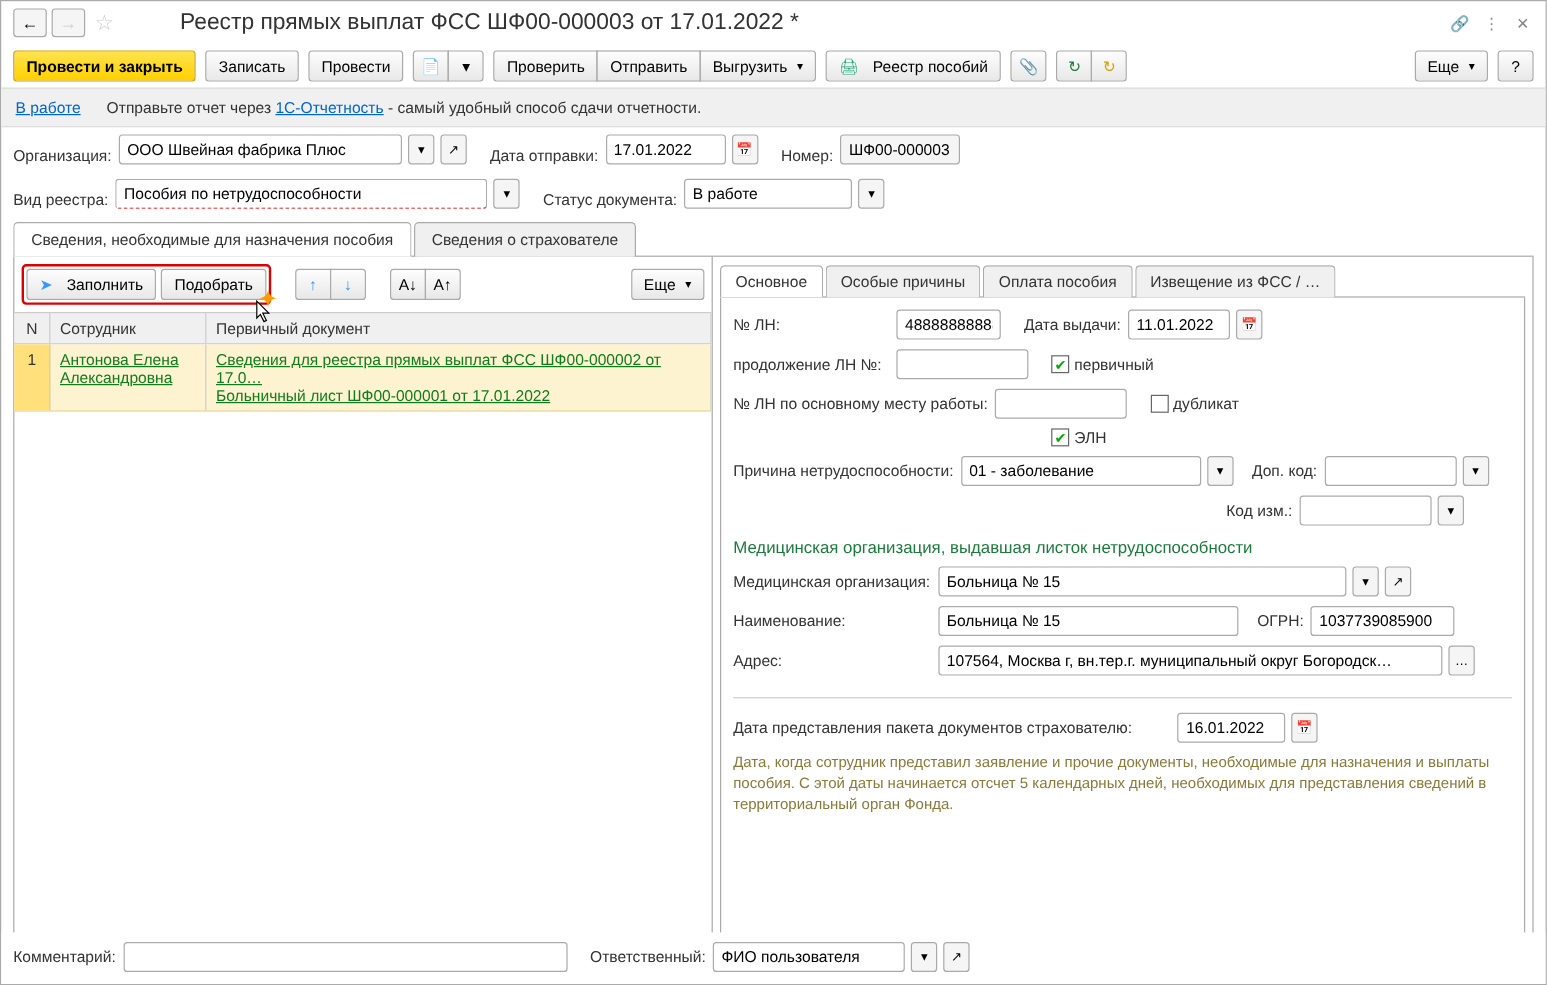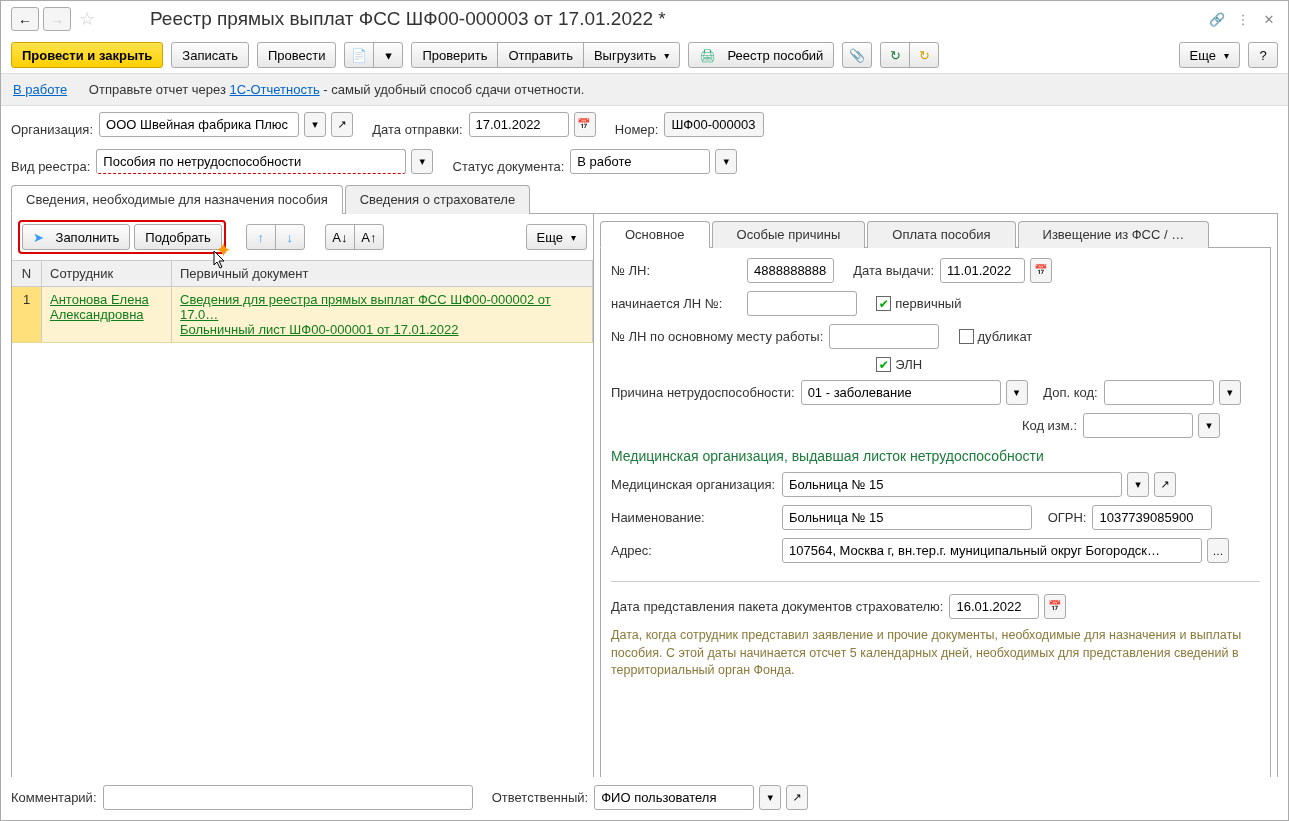--- a/index.html
+++ b/index.html
@@ -52,21 +52,21 @@
 .col-n { width: 30px; text-align: center; }
 .col-emp { width: 130px; }
 .col-doc { flex: 1; }
 .table-body .row { display: flex; }
 .row-y { background: #fdf3d0; border-bottom: 1px solid #e8d99a;}
 .td a { color: #0f7d1b; text-decoration: underline; }
 .col-n.row-y-n { background: #ffe07a; }
 
 .right-pane { flex: 1; display: flex; flex-direction: column; }
 .right-tabs { display: flex; border-bottom: 1px solid #aaa; padding-top: 6px; margin: 0 6px; }
-.right-tab { padding: 5px 24px; border: 1px solid #aaa; border-bottom: none; background: #f0f0f0; margin-right: 2px; border-radius: 4px 4px 0 0; cursor: pointer; font-size: 13px; white-space: nowrap; position:relative; top:1px;}
+.right-tab { padding: 5px 12px; border: 1px solid #aaa; border-bottom: none; background: #f0f0f0; margin-right: 2px; border-radius: 4px 4px 0 0; cursor: pointer; font-size: 13px; white-space: nowrap; position:relative; top:1px;}
 .right-tab.active { background: #fff; border-bottom:1px solid #fff;}
 .right-body { padding: 10px; overflow: auto; flex: 1; font-size: 13px; border: 1px solid #aaa; border-top:none; margin: 0 6px 6px 6px;}
 .field-row { display: flex; align-items: center; gap: 6px; margin-bottom: 8px; flex-wrap: wrap; }
 .fl { min-width: 130px; }
 .check { display: inline-flex; align-items: center; gap: 4px; }
 .checkbox { width: 15px; height: 15px; border: 1px solid #666; display:inline-flex; align-items:center; justify-content:center; font-size:12px; color: #0a0; }
 .section-title { color: #1b7b3b; font-size: 14px; margin: 10px 0 8px 0; }
 .hint { color: #8a7a3a; font-size: 12.5px; line-height: 1.4; margin-top: 6px; }
 
 .footer-row { display: flex; align-items: center; gap: 6px; padding: 8px 10px 10px 10px; position: absolute; bottom: 0; left:0; right:0; background:#fff; }
@@ -113,21 +113,21 @@
 </div>
 
 <div class="status-bar">
   <a href="#" class="status-link">В работе</a>
   &nbsp;&nbsp;&nbsp;&nbsp;
   <span>Отправьте отчет через </span><a href="#">1С-Отчетность</a><span> - самый удобный способ сдачи отчетности.</span>
 </div>
 
 <div class="form-row">
   <span class="form-label">Организация:</span>
-  <input class="input" style="width: 200px;" value="ООО Швейная фабрика Плюс">
+  <input class="input" style="width: 236px;" value="ООО Швейная фабрика Плюс">
   <button class="sel-btn">▾</button>
   <button class="sel-btn">↗</button>
   &nbsp;&nbsp;
   <span class="form-label">Дата отправки:</span>
   <input class="input" style="width: 100px;" value="17.01.2022">
   <button class="sel-btn">📅</button>
   &nbsp;&nbsp;
   <span class="form-label">Номер:</span>
   <input class="input input-ro" style="width: 100px;" readonly="" value="ШФ00-000003">
 </div>
@@ -199,21 +199,21 @@
     <div class="right-body">
       <div class="field-row">
         <span class="fl">№ ЛН:</span>
         <input class="input" style="width: 87px;" value="48888888888">
         &nbsp;&nbsp;
         <span>Дата выдачи:</span>
         <input class="input" style="width: 85px;" value="11.01.2022">
         <button class="sel-btn">📅</button>
       </div>
       <div class="field-row">
-        <span class="fl">начинается ЛН №:</span>
+        <span class="fl">продолжение ЛН №:</span>
         <input class="input" style="width: 110px;" value="">
         &nbsp;&nbsp;
         <span class="check">
             <span class="checkbox">✔</span>
             <span>первичный</span>
           </span>
       </div>
       <div class="field-row">
         <span class="fl" style="min-width:130px">№ ЛН по основному месту работы:</span>
         <input class="input" style="width: 110px;" value="">
@@ -261,21 +261,21 @@
       </div>
       <div class="field-row">
         <span style="min-width:165px">Адрес:</span>
         <input class="input" style="width: 420px;" value="107564, Москва г, вн.тер.г. муниципальный округ Богородск…">
         <button class="sel-btn">…</button>
       </div>
 
       <div style="height:10px"></div>
       <div class="field-row" style="border-top:1px solid #ccc; padding-top:12px;">
         <span>Дата представления пакета документов страхователю:</span>
-        <input class="input" style="width: 90px;" value="16.01.2022">
+        <input class="input" style="width: 90px; margin-left: 32px;" value="16.01.2022">
         <button class="sel-btn">📅</button>
       </div>
       <div class="hint">Дата, когда сотрудник представил заявление и прочие документы, необходимые для назначения и выплаты пособия. С этой даты начинается отсчет 5 календарных дней, необходимых для представления сведений в территориальный орган Фонда.</div>
     </div>
   </div>
 </div>
 
 <div class="footer-row">
   <span>Комментарий:</span>
   <input class="input" style="width: 370px;" value="">

